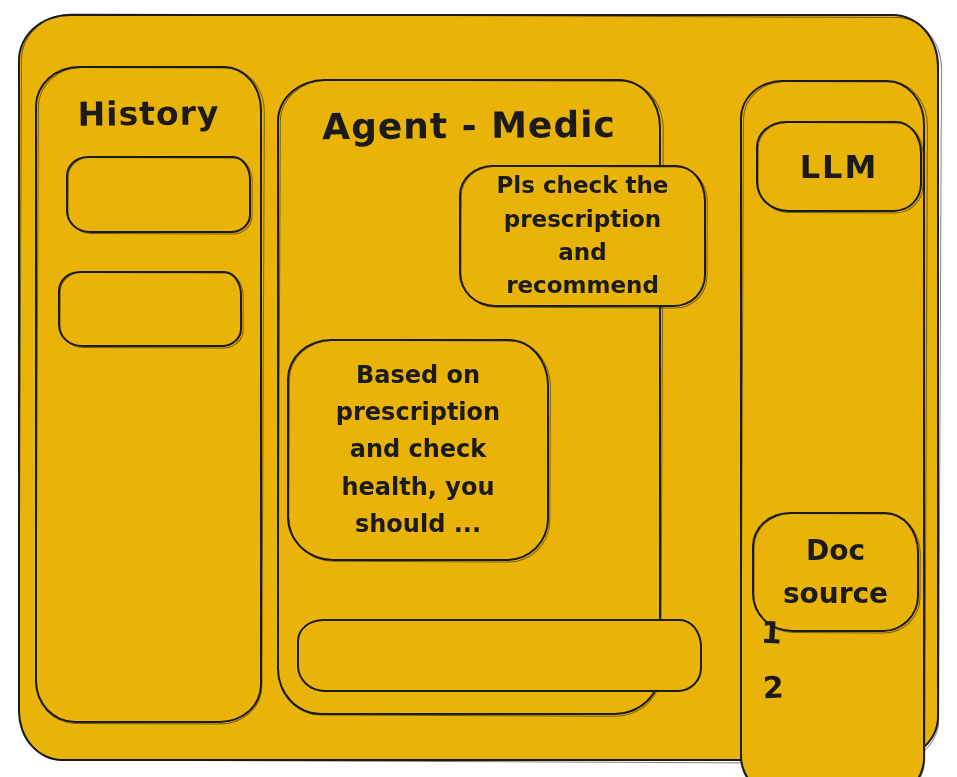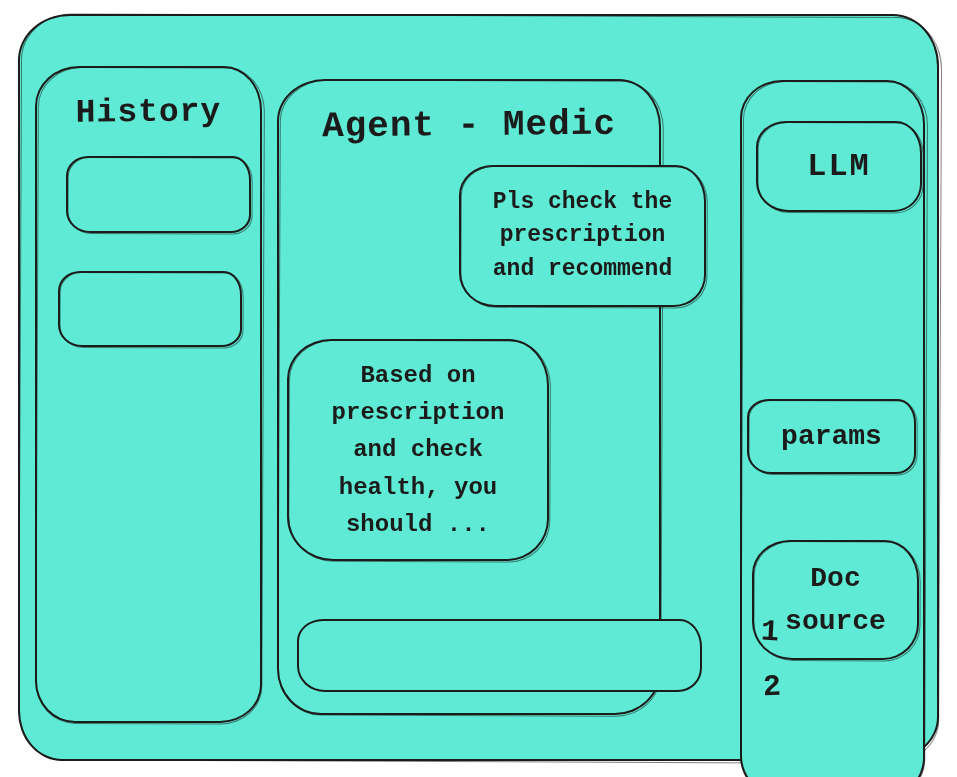--- a/index.html
+++ b/index.html
@@ -13,23 +13,22 @@
     position: relative;
     width: 957px;
     height: 777px;
     background: #ffffff;
     overflow: hidden;
   }
   
   .sketch {
     position: absolute;
     border: 2.6px solid #1c1c1c;
-    background: #5eead4;
+    background: #eab308;
     box-sizing: border-box;
-    font-family: Liberation Mono, monospace;
   }
   .sketch::before {
     content: "";
     position: absolute;
     inset: -2px;
     border: 1.3px solid rgba(28, 28, 28, 0.55);
     border-radius: inherit;
     transform: translate(1.6px, 1.2px) rotate(0.25deg);
     pointer-events: none;
   }
@@ -141,21 +140,20 @@
     width: 169px; height: 75px;
     font-size: 28px;
     border-radius: 22px 18px 20px 24px / 18px 24px 20px 22px;
   }
   .tool-doc {
     left: 10px; top: 430px;
     width: 167px; height: 120px;
     font-size: 28px;
     line-height: 1.55;
     border-radius: 38px 34px 36px 40px / 34px 40px 36px 38px;
-    margin-top: 28px;
   }
   .doc-opt {
     position: absolute;
     font-size: 30px;
     font-weight: bold;
     cursor: pointer;
     background: transparent;
   }
   .doc-opt.one { left: 19px; top: 533px; transform: rotate(3deg); }
   .doc-opt.two { left: 21px; top: 588px; transform: rotate(-2deg); }
@@ -189,23 +187,20 @@
 should ...</span>
       </div>
 
       <input class="sketch chat-input" type="text" value="" style="">
     </main>
 
     <aside class="sketch tools">
       <div class="sketch tool-btn tool-llm">
         <span>LLM</span>
       </div>
-      <div class="sketch tool-btn tool-params">
-        <span>params</span>
-      </div>
       <div class="sketch tool-btn tool-doc">
         <span>Doc source</span>
       </div>
       <div class="doc-opt one">1</div>
       <div class="doc-opt two">2</div>
     </aside>
 
   </div>
 </div>
 

